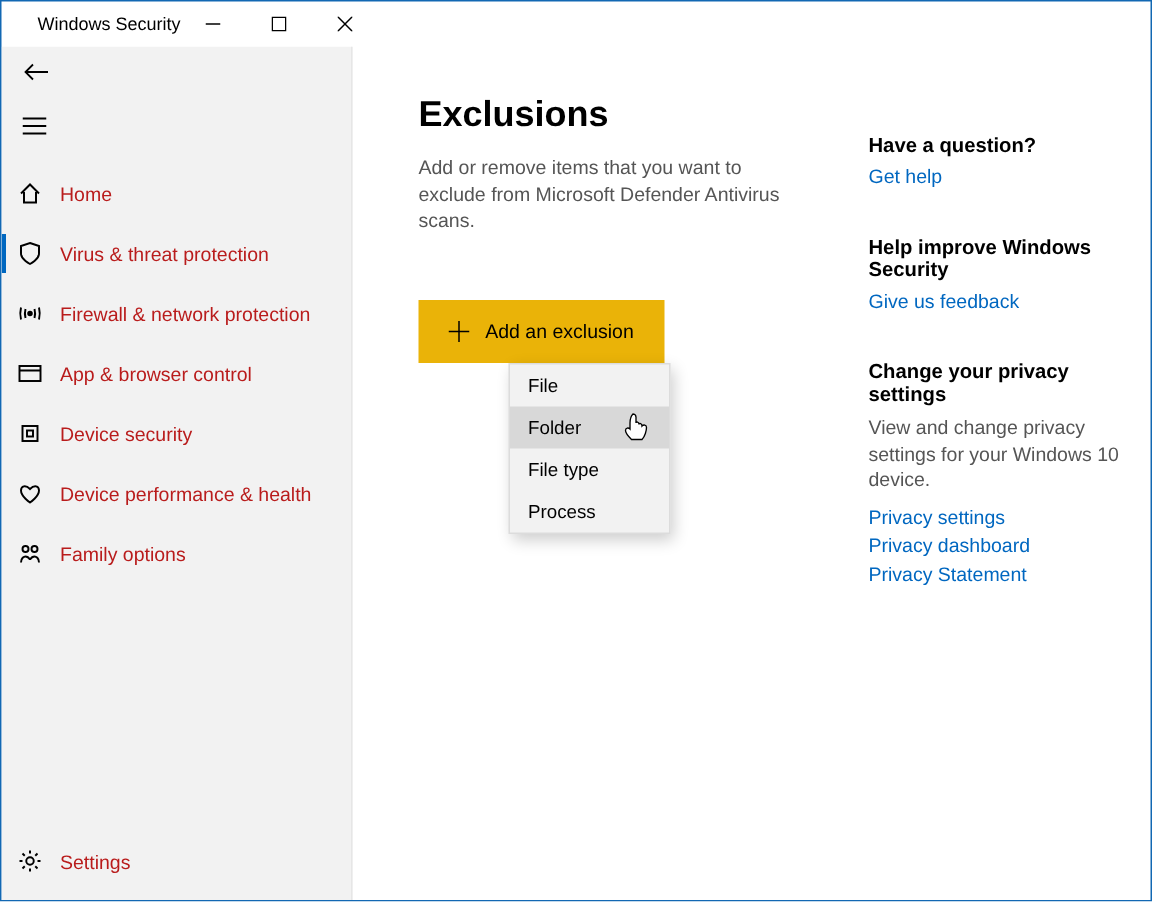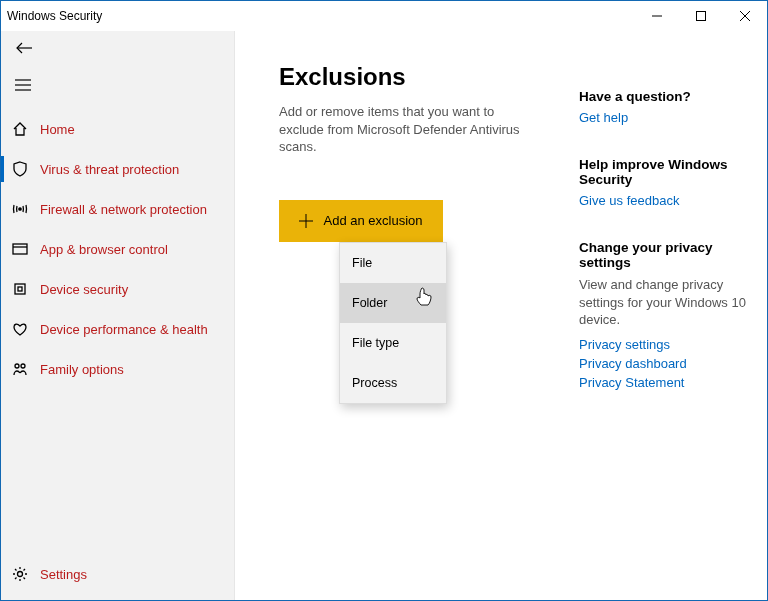--- a/index.html
+++ b/index.html
@@ -2,22 +2,22 @@
 <html><head>
 <meta charset="utf-8">
 <style>
   * { box-sizing: border-box; }
   html, body { margin:0; padding:0; font-family: "Segoe UI", Tahoma, sans-serif; background:#fff; }
   .window {
     width:768px; height:601px; border:1px solid #1268b3; position:relative; overflow:hidden;
     display:flex; flex-direction:column; background:#fff;
   }
   .titlebar {
-    height:30px; display:flex; align-items:center; justify-content:space-between;
-    padding-left:6px; font-size:12px;
+    height:30px; display:flex; align-items:center; 
+    padding-left:24px; font-size:12px;
   }
   .titlebar .title { color:#000; }
   .win-controls { display:flex; height:100%; }
   .win-btn { width:44px; display:flex; align-items:center; justify-content:center; }
   .win-btn svg { width:10px; height:10px; }
   .body { flex:1; display:flex; overflow:hidden; }
   
   .sidebar {
     width:234px; background:#f2f2f2; border-right:1px solid #e6e6e6;
     display:flex; flex-direction:column; padding-bottom:6px;
@@ -44,21 +44,21 @@
   .add-btn {
     display:flex; align-items:center; justify-content:center; gap:10px;
     width:164px; height:42px; background:#eab308; font-size:13px;
   }
   .dropdown {
     position:absolute; top:42px; left:60px; width:108px; background:#f2f2f2;
     border:1px solid #dcdcdc; box-shadow:2px 4px 10px rgba(0,0,0,0.2);
     display:flex; flex-direction:column; z-index:10;
   }
   .dropdown-item {
-    height:40px; display:flex; align-items:center; padding-left:12px; font-size:12.5px;
+    height:28px; display:flex; align-items:center; padding-left:12px; font-size:12.5px;
     position:relative;
   }
   .dropdown-item.hovered { background:#d8d8d8; }
   .cursor {
     position:absolute; left:76px; top:4px; width:16px; height:20px; z-index:20;
   }
   
   .rightcol { flex:1; padding-left:40px; padding-top:40px; }
   .section { margin-bottom:26px; }
   .section-title { font-size:13.5px; font-weight:600; margin-bottom:6px; color:#000;}

